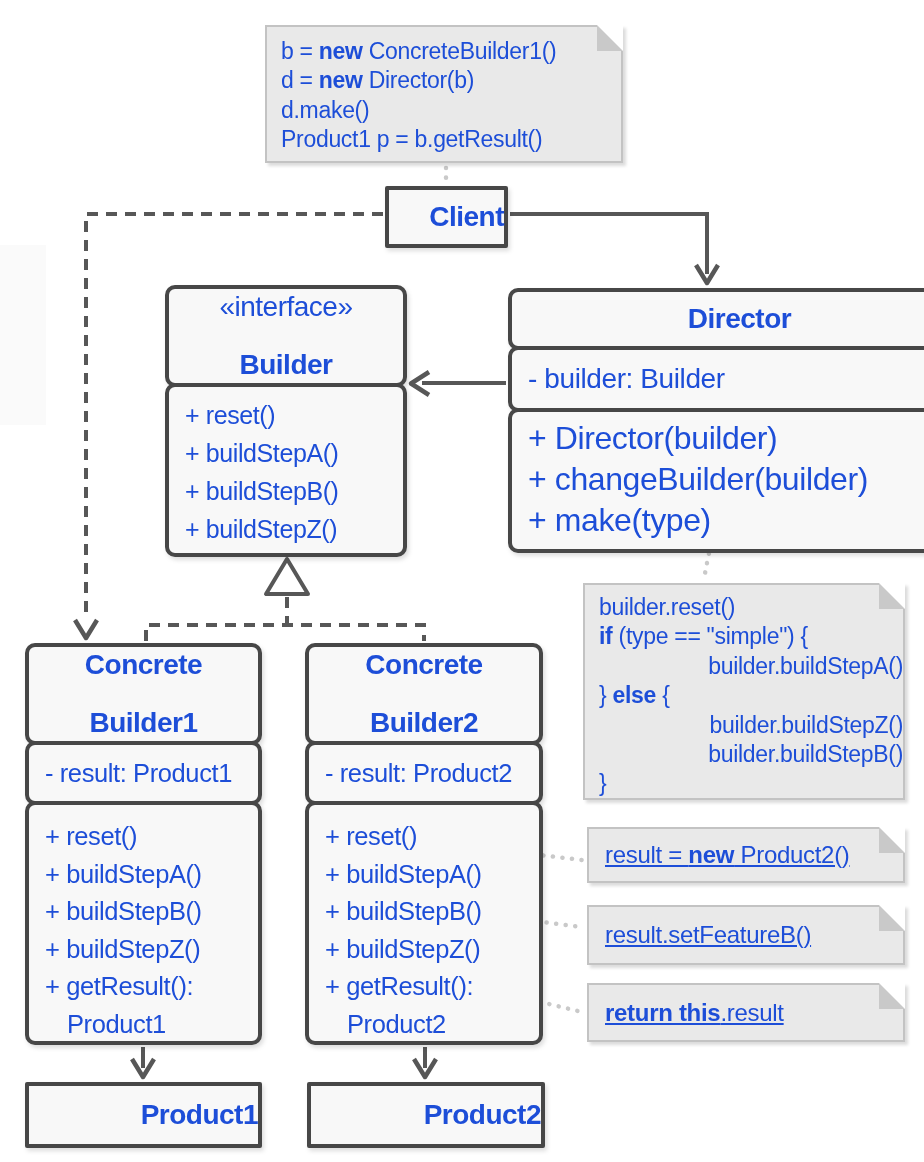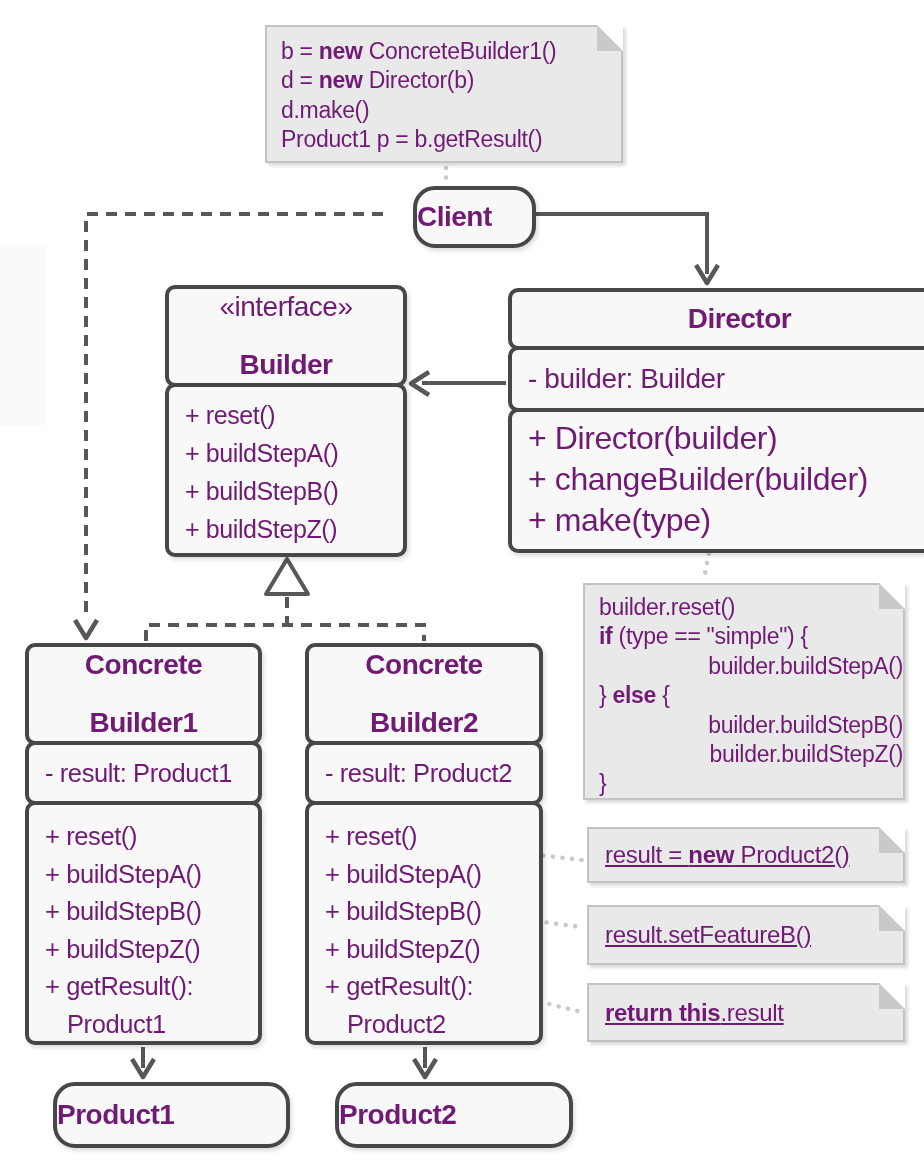--- a/index.html
+++ b/index.html
@@ -1,18 +1,18 @@
 <!DOCTYPE html>
 <html><head>
 <meta charset="utf-8">
 <style>
   html,body { margin:0; padding:0; background:#ffffff; }
   .canvas {
     position:relative; width:924px; height:1162px; background:#ffffff;
-    font-family:"Liberation Sans","DejaVu Sans",sans-serif; color:#701a75;
+    font-family:"Liberation Sans","DejaVu Sans",sans-serif; color:#1d4ed8;
     overflow:hidden;
   }
   .left-strip { position:absolute; left:0; top:245px; width:46px; height:180px; background:#fafafa; }
 
   svg.connectors { position:absolute; left:0; top:0; pointer-events:none; }
 
   
   .uml { position:absolute; filter:drop-shadow(2px 3px 2px rgba(0,0,0,0.13)); }
   .cmp {
     box-sizing:border-box; background:#f8f8f8; border:4px solid #474747;
@@ -29,25 +29,24 @@
   .member.cont { padding-left:38px; }
 
   .d-members .member { font-size:32px; line-height:41px; }
   .d-attrs  { font-size:28px; }
   .b-members .member { font-size:25px; line-height:38px; }
   .b-attrs  { font-size:25.5px; }
   .c-members .member { font-size:25.5px; line-height:37.5px; }
   .pad-t6 { padding-top:6px; } .pad-t9 { padding-top:9px; } .pad-t13 { padding-top:13px; }
 
   .simplebox {
-    position:absolute; box-sizing:border-box; border:4px solid #474747; border-radius:22px;
-    background:#f8f8f8; display:flex; align-items:center; justify-content:flex-start;
+    position:absolute; box-sizing:border-box; border:4px solid #474747; border-radius:2px;
+    background:#f8f8f8; display:flex; align-items:center; justify-content:flex-end;
     font-weight:bold; font-size:28px; letter-spacing:-0.5px;
     filter:drop-shadow(2px 3px 2px rgba(0,0,0,0.13));
-    margin-left:28px;
   }
 
   
   .note {
     position:absolute; box-sizing:border-box; background:#e9e9e9; border:2px solid #c3c3c3;
     box-shadow:3px 3px 3px rgba(0,0,0,0.14); font-size:23px; letter-spacing:-0.3px;
   }
   .dogear {
     position:absolute; top:-2px; right:-2px; width:0; height:0; border-style:solid;
     border-width:0 26px 26px 0; border-color:#ffffff #ffffff #c9c9c9 #c9c9c9;
@@ -175,22 +174,22 @@
       <div class="member cont">Product2</div>
     </div>
   </div>
 
   <div class="note" style="left:583px; top:583px; width:322px; height:217px; padding-top:8px;">
     <span class="dogear"></span>
     <div class="nline"><span>builder.reset()</span></div>
     <div class="nline"><b>if</b><span> (type == "simple") {</span></div>
     <div class="nline indent"><span>builder.buildStepA()</span></div>
     <div class="nline"><span>} </span><b>else</b><span> {</span></div>
+    <div class="nline indent"><span>builder.buildStepZ()</span></div>
     <div class="nline indent"><span>builder.buildStepB()</span></div>
-    <div class="nline indent"><span>builder.buildStepZ()</span></div>
     <div class="nline"><span>}</span></div>
   </div>
 
   <div class="note small" style="left:587px; top:827px; width:318px; height:56px;">
     <span class="dogear"></span>
     <div class="nline"><span>result = </span><b>new</b><span> Product2()</span></div>
   </div>
 
   <div class="note small" style="left:587px; top:905px; width:318px; height:60px;">
     <span class="dogear"></span>

